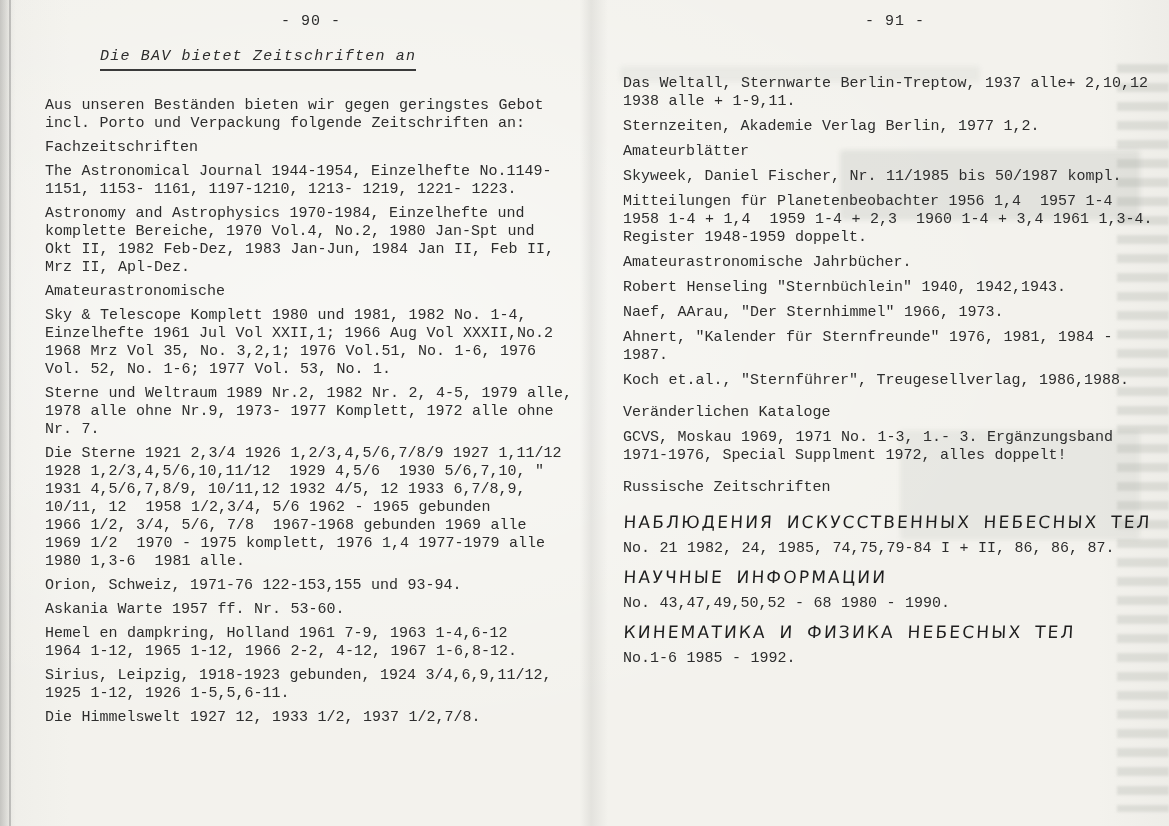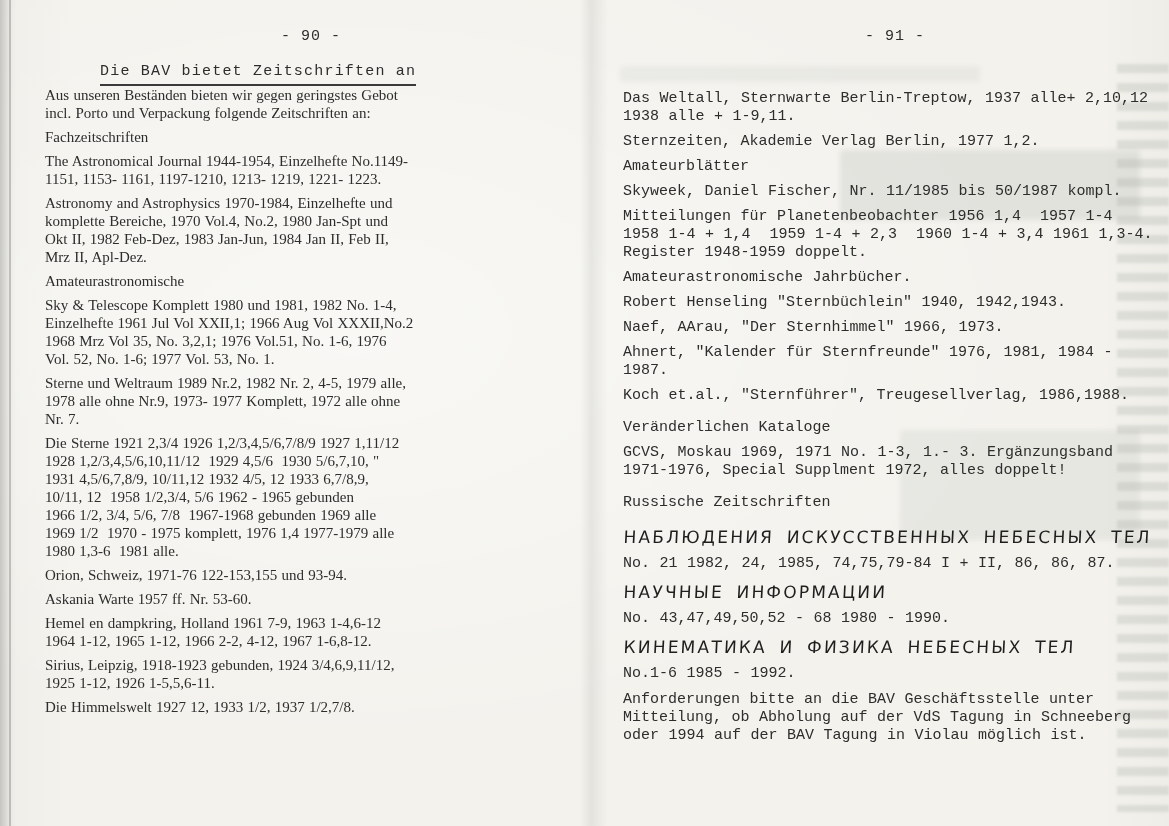--- a/index.html
+++ b/index.html
@@ -21,28 +21,28 @@
   .spine{position:absolute;left:580px;top:0;bottom:0;width:28px;
     background:linear-gradient(90deg,rgba(0,0,0,0),rgba(90,90,88,.10) 40%,rgba(0,0,0,0));}
   .ghost-col{position:absolute;right:0;top:64px;bottom:14px;width:52px;opacity:.55;
     background:repeating-linear-gradient(180deg,rgba(140,146,138,.38) 0 9px,rgba(0,0,0,0) 9px 19px);
     filter:blur(1.4px);}
   .ghost-smudge{position:absolute;background:rgba(150,155,147,.18);filter:blur(2.5px);border-radius:4px;}
   .smudge-a{left:840px;top:150px;width:300px;height:70px;}
   .smudge-b{left:900px;top:430px;width:240px;height:110px;opacity:.7;}
   .smudge-c{left:620px;top:66px;width:360px;height:16px;opacity:.6;}
 
-  .page{position:absolute;top:28px;}
+  .page{position:absolute;top:13px;}
   .page-left{left:45px;width:532px;}
   .page-right{left:623px;width:544px;}
   .page-num{text-align:center;font-size:15px;line-height:18px;letter-spacing:1px;}
   .title-wrap{margin:16px 0 0 55px;}
   .doc-title{display:inline-block;font-size:15px;line-height:18px;letter-spacing:1.2px;
-    border-bottom:2px solid #3a3a3a;padding-bottom:3px;}
-  .content-left{font-family:Liberation Serif, serif;}
+    border-bottom:2px solid #3a3a3a;padding-bottom:3px;font-style:italic;}
+  .content-left{margin-top:26px;}
   .content-right{margin-top:44px;}
   .para{font-size:15px;line-height:18px;margin:0 0 6px 0;white-space:pre-wrap;
     word-spacing:.5px;}
   .page-right .para{margin-bottom:7px;}
   .gap-lg{margin-top:14px;}
   .gap-md{margin-top:8px;}
   .hand{font-family:"DejaVu Sans","Liberation Sans",sans-serif;font-size:17px;line-height:22px;
     letter-spacing:2.2px;word-spacing:5px;color:#1e1e1e;margin-bottom:2px;
     transform:skewX(-3deg);transform-origin:left bottom;white-space:pre-wrap;}
   .signature{font-size:15px;line-height:18px;padding-left:302px;white-space:pre;}
@@ -119,17 +119,14 @@
     <p class="para gap-lg">Veränderlichen Kataloge</p>
     <p class="para">GCVS, Moskau 1969, 1971 No. 1-3, 1.- 3. Ergänzungsband
 1971-1976, Special Supplment 1972, alles doppelt!</p>
     <p class="para gap-lg">Russische Zeitschriften</p>
     <p class="para hand gap-lg">НАБЛЮДЕНИЯ ИСКУССТВЕННЫХ НЕБЕСНЫХ ТЕЛ</p>
     <p class="para">No. 21 1982, 24, 1985, 74,75,79-84 I + II, 86, 86, 87.</p>
     <p class="para hand gap-md">НАУЧНЫЕ ИНФОРМАЦИИ</p>
     <p class="para">No. 43,47,49,50,52 - 68 1980 - 1990.</p>
     <p class="para hand gap-md">КИНЕМАТИКА И ФИЗИКА НЕБЕСНЫХ ТЕЛ</p>
     <p class="para">No.1-6 1985 - 1992.</p>
-    <p class="para gap-md">Anforderungen bitte an die BAV Geschäftsstelle unter
-Mitteilung, ob Abholung auf der VdS Tagung in Schneeberg
-oder 1994 auf der BAV Tagung in Violau möglich ist.</p>
   </div>
 </div>
 
 </body></html>

